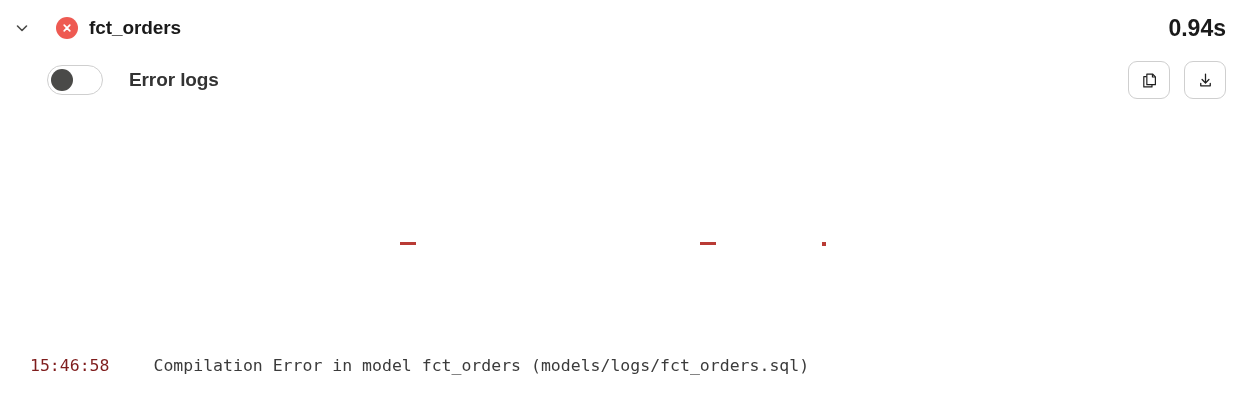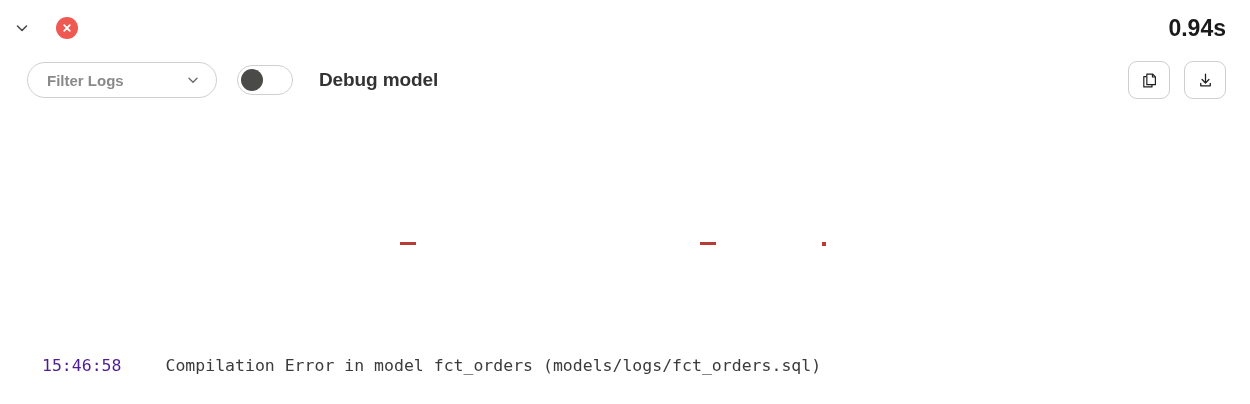--- a/index.html
+++ b/index.html
@@ -154,22 +154,22 @@
   }
   .clip-frag {
     position: absolute;
     background: #b93b35;
     top: 10px;
   }
   .log-line {
     white-space: pre;
   }
   .log-ts {
-    color: #4c1d95;
-    padding-left: 42px;
+    color: #7f1d1d;
+    padding-left: 30px;
   }
 </style>
 </head>
 <body>
 
 <div class="header-row">
 
   <div class="chevron-btn">
     <span>
       <svg width="16" height="16" viewBox="0 0 16 16" fill="none">
@@ -177,42 +177,35 @@
       </svg>
     </span>
   </div>
 
   <div class="status-icon">
     <svg width="12" height="12" viewBox="0 0 12 12" fill="none">
       <path d="M3.2 3.2 L8.8 8.8 M8.8 3.2 L3.2 8.8" stroke="#ffffff" stroke-width="1.7" stroke-linecap="round"></path>
     </svg>
   </div>
 
+  <div class="model-title">fct_orders</div>
 
   <div class="spacer"></div>
 
   <div class="elapsed">0.94s</div>
 </div>
 
 <div class="toolbar-row">
 
-  <div class="filter-select">
-    <span class="filter-select-label">Filter Logs</span>
-    <span>
-      <svg width="14" height="14" viewBox="0 0 14 14" fill="none">
-        <path d="M3 5.3 L7 9.2 L11 5.3" stroke="#6b6b6b" stroke-width="1.4" stroke-linecap="round" stroke-linejoin="round"></path>
-      </svg>
-    </span>
-  </div>
 
   <div class="toggle">
     <div class="knob"></div>
   </div>
 
-  <div class="toggle-label">Debug model</div>
+  <div class="toggle-label">Error logs</div>
 
   <div class="spacer"></div>
 
   <div class="icon-btn">
     <span>
       <svg width="19" height="19" viewBox="0 0 20 20" fill="none">
         <path d="M7.2 3.2 H13.2 L16.2 6.2 V14.4 H7.2 Z" stroke="#1f1f1f" stroke-width="1.25" stroke-linejoin="round"></path>
         <path d="M13.1 3.3 V6.3 H16.1" stroke="#1f1f1f" stroke-width="1.25" stroke-linejoin="round"></path>
         <path d="M12.6 14.6 V16.8 H4.0 V6.0 H6.9" stroke="#1f1f1f" stroke-width="1.25" stroke-linejoin="round"></path>
       </svg>

